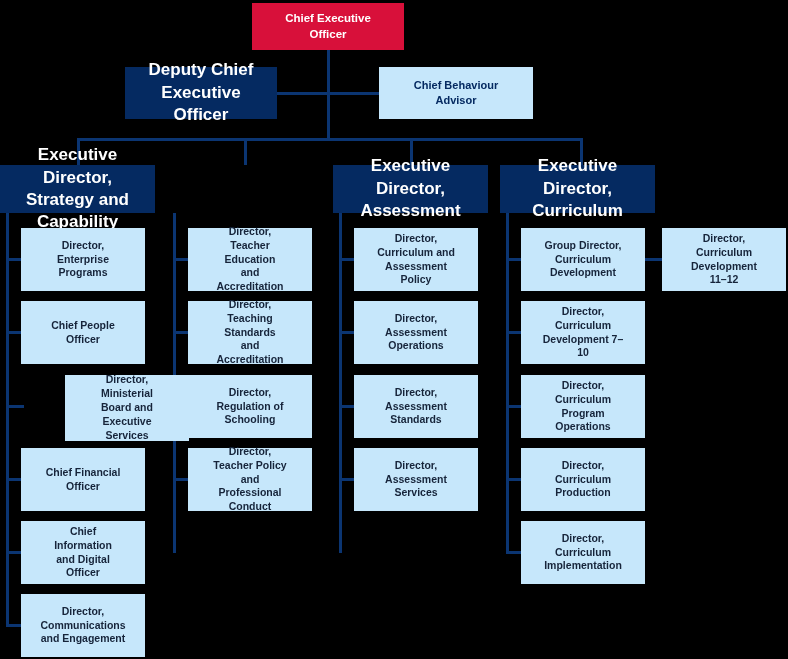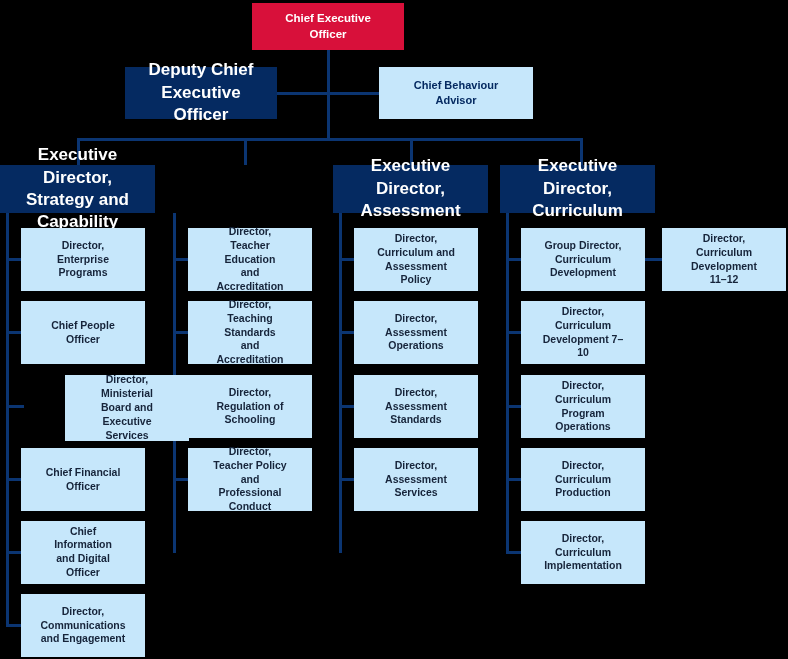--- a/index.html
+++ b/index.html
@@ -145,21 +145,21 @@
   </div>
   <div class="node node-leaf" style="left:21px; top:375px; width:124px; height:66px;margin-left:44px;">
     <span class="label-text">Director, Ministerial
 Board and
 Executive Services</span>
   </div>
   <div class="node node-leaf" style="left:21px; top:448px; width:124px; height:63px;">
     <span class="label-text">Chief Financial
 Officer</span>
   </div>
-  <div class="node node-leaf" style="left:21px; top:521px; width:124px; height:63px;align-items:flex-end;">
+  <div class="node node-leaf" style="left:21px; top:521px; width:124px; height:63px;">
     <span class="label-text">Chief Information
 and Digital Officer</span>
   </div>
   <div class="node node-leaf" style="left:21px; top:594px; width:124px; height:63px;">
     <span class="label-text">Director,
 Communications
 and Engagement</span>
   </div>
 
   <div class="node node-leaf" style="left:188px; top:228px; width:124px; height:63px;">

